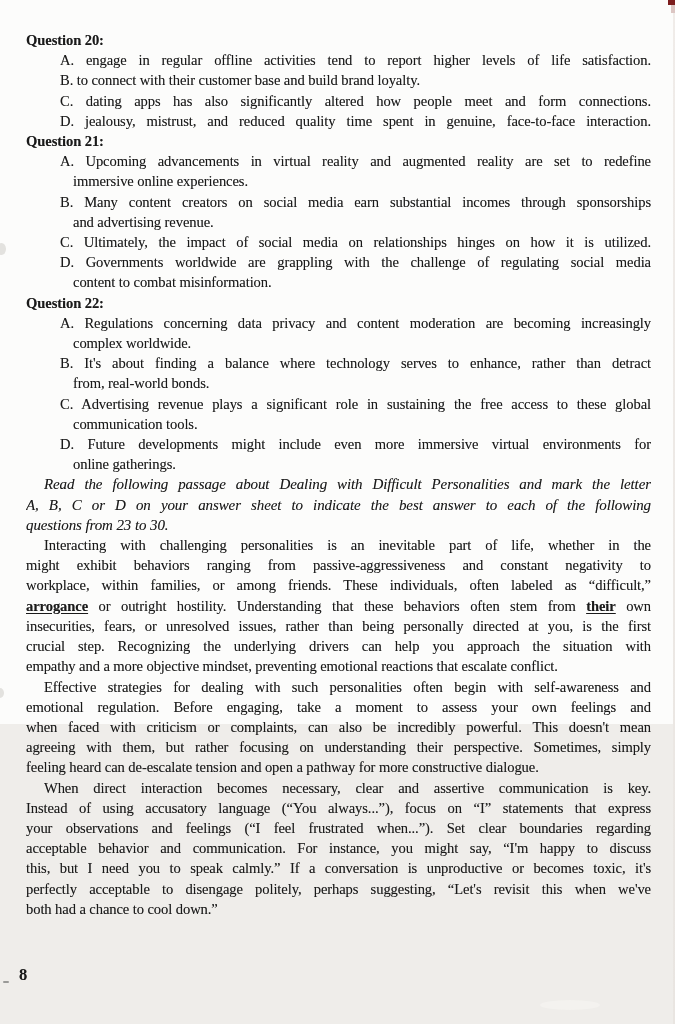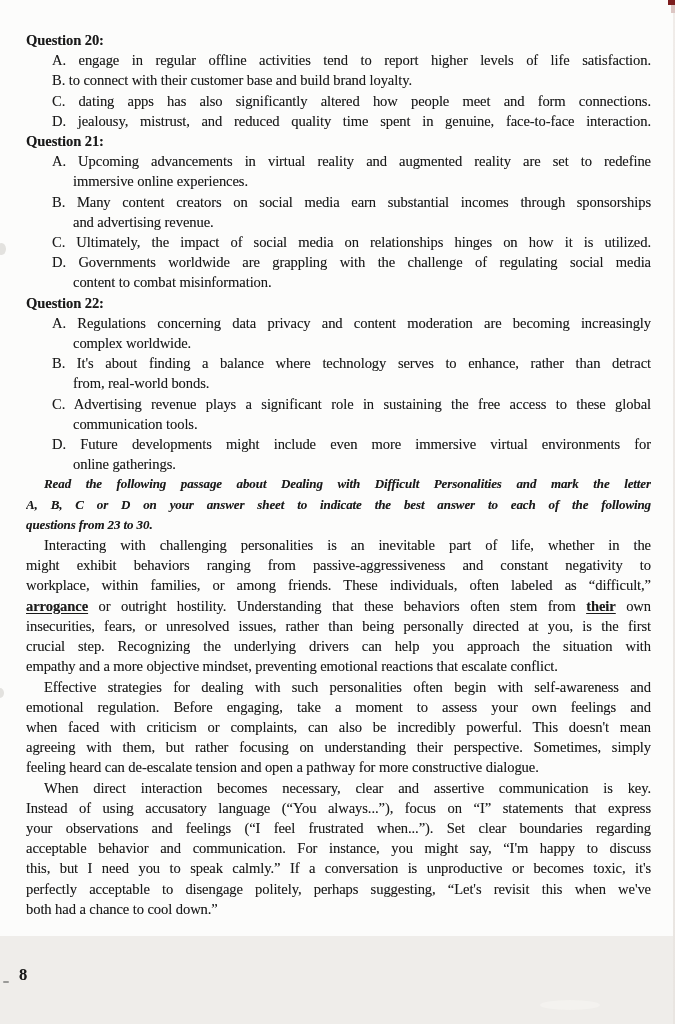--- a/index.html
+++ b/index.html
@@ -1,32 +1,32 @@
 <!DOCTYPE html>
 <html><head>
 <meta charset="utf-8">
 <style>
   html,body{margin:0;padding:0}
   body{width:675px;height:1024px;overflow:hidden;background:#efedea}
   .page{
-    position:relative;width:675px;height:936px;background:#fcfcfb;
+    position:relative;width:675px;height:724px;background:#fcfcfb;
     font-family:"Liberation Serif", serif;
     font-size:14.6px;line-height:20.2px;color:#1a1a1a;
     letter-spacing:-0.1px;
     text-shadow:0 0 0.5px rgba(25,25,25,0.38);
   }
   .content{position:absolute;left:26px;top:30px;width:625px}
   .line{min-height:20.2px;overflow:hidden;text-align:justify}
   .q-label{font-weight:700;text-align:left}
-  .opt{margin-left:26px}
+  .opt{margin-left:34px}
   .opt.cont{margin-left:47px}
   .jl{text-align-last:justify}
   .noj{text-align:left;text-align-last:left}
   .indent{text-indent:18px}
-  .instr{font-weight:700;font-style:italic;font-size:13px}
+  .instr{font-weight:400;font-style:italic;font-size:15px}
   .bu{font-weight:700;text-decoration:underline;text-underline-offset:2px}
   .page-number{position:absolute;left:19px;top:965px;font-weight:700;font-size:16.5px;letter-spacing:0}
   .margin-dash{position:absolute;left:3px;top:981px;width:6px;height:2px;background:#9a9a98;border-radius:1px}
   .corner-mark{position:absolute;right:0;top:0;width:7px;height:5px;background:#7c1d1d}
   .corner-streak{position:absolute;right:0;top:5px;width:4px;height:8px;background:#dcc6c3}
   .scan-edge-right{position:absolute;right:0;top:0;width:2px;height:1024px;background:linear-gradient(#f0ece9,#e9e5e1)}
   .smudge{position:absolute;background:#e3e2df;border-radius:50%}
   .smudge.s1{left:-3px;top:243px;width:9px;height:12px}
   .smudge.s2{left:-4px;top:688px;width:8px;height:10px}
   .smudge.s3{left:540px;top:1000px;width:60px;height:10px;background:#f4f2ef}

